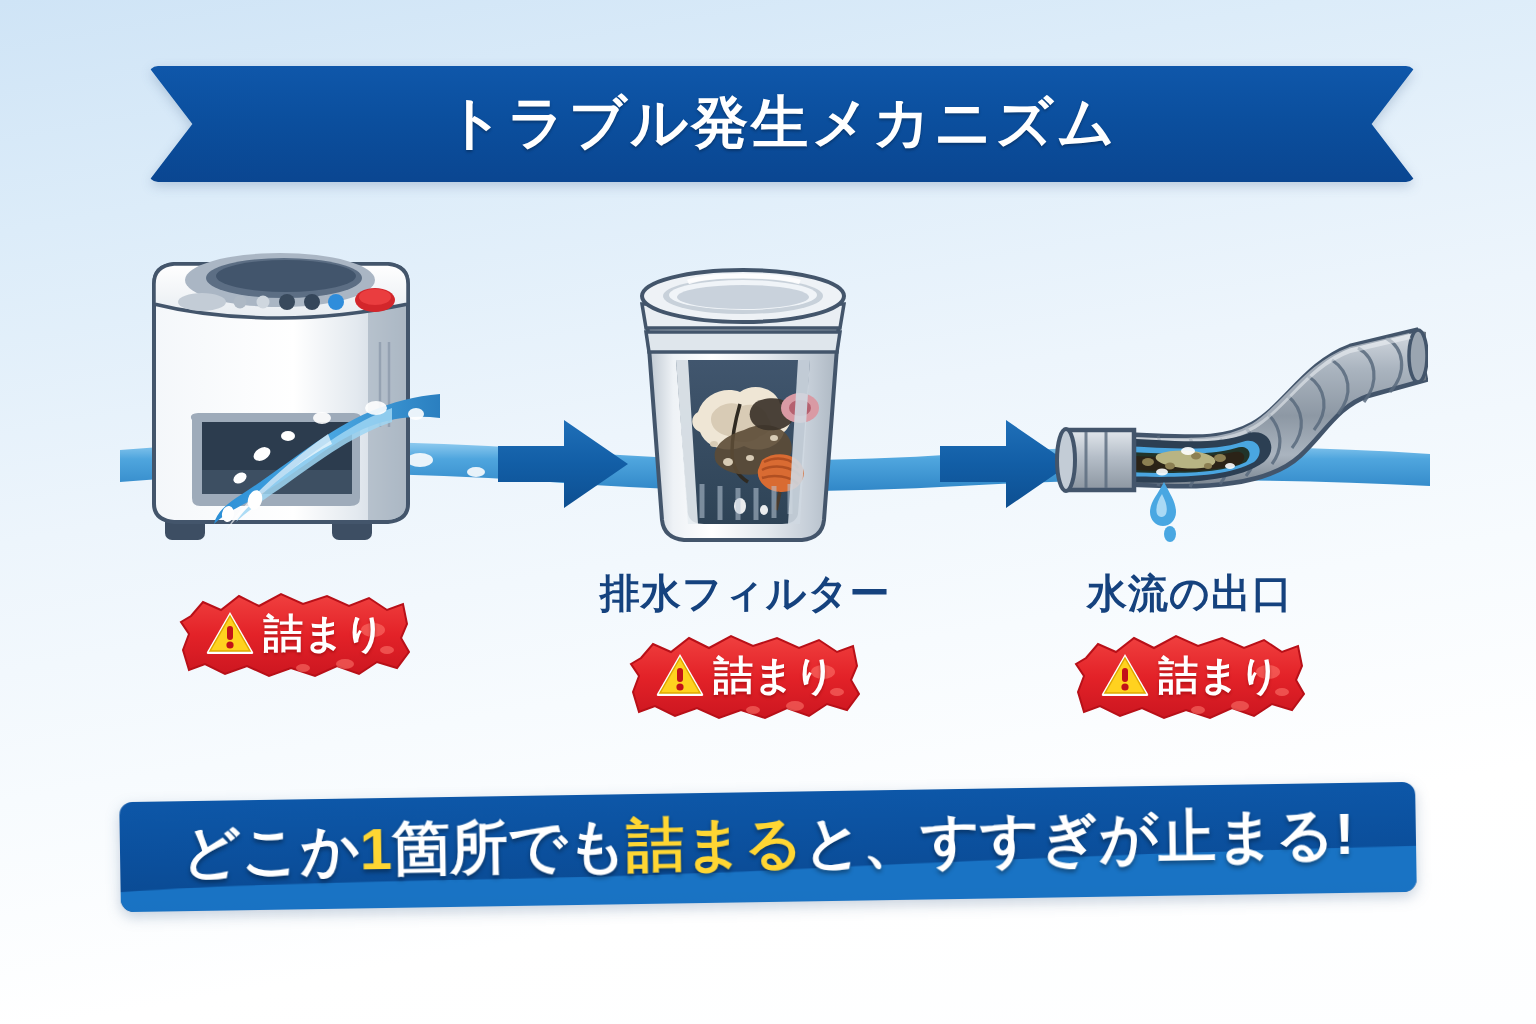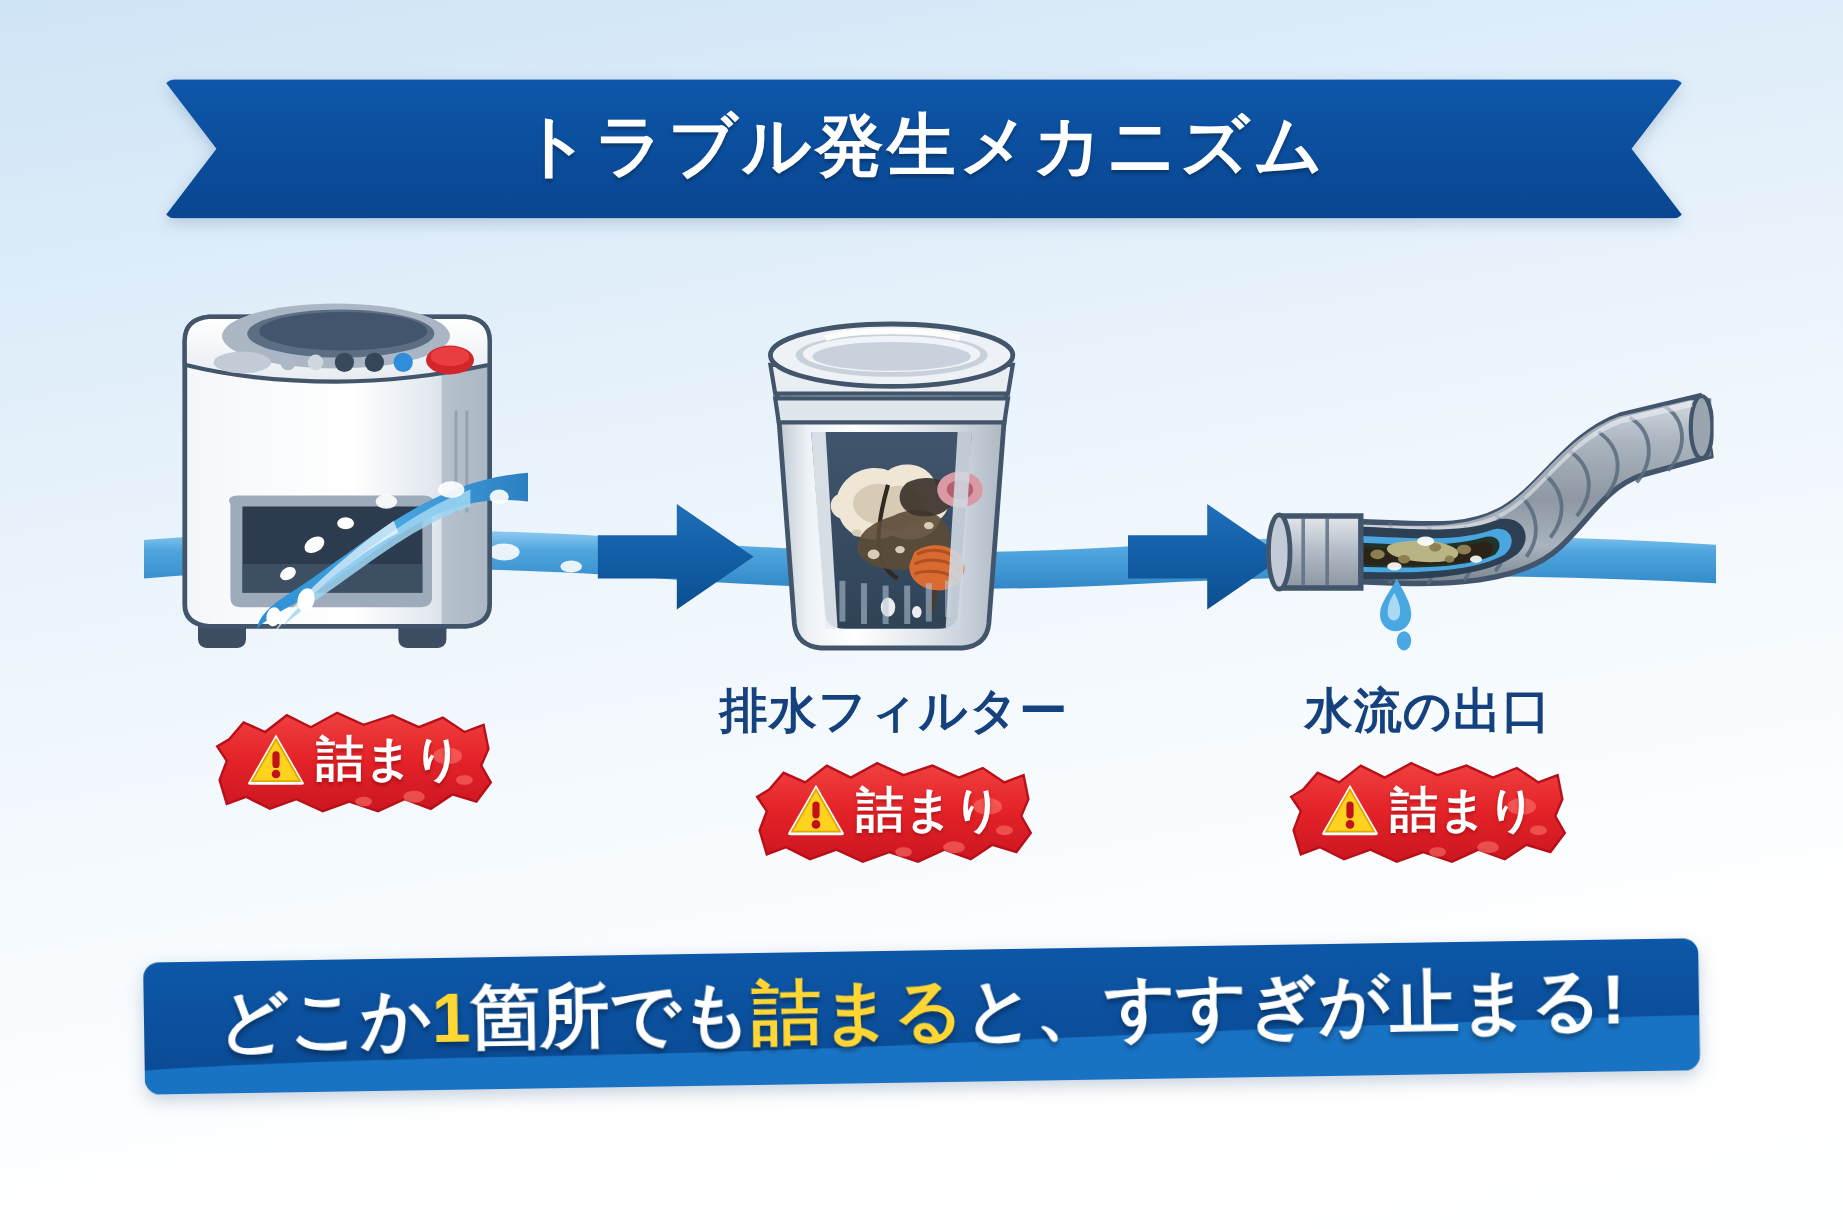--- a/index.html
+++ b/index.html
@@ -6,21 +6,21 @@
   html,body { width:1536px; height:1024px; overflow:hidden; }
   body {
     font-family: "Liberation Sans", sans-serif;
     background: linear-gradient(170deg,#cfe4f6 0%, #dcecf9 18%, #edf5fc 42%, #f7fbfe 62%, #ffffff 80%, #fdfeff 100%);
     position:relative;
   }
   #stage { position:absolute; inset:0; }
 
   
   .ribbon-wrap{
-    position:absolute; left:136px; top:66px; width:1268px; height:116px;
+    position:absolute; left:148px; top:66px; width:1268px; height:116px;
     filter: drop-shadow(0 4px 6px rgba(30,70,120,.22));
   }
   .ribbon{
     position:absolute; inset:0;
     background:linear-gradient(180deg,#0f57aa 0%, #0b4f9e 45%, #0a4691 100%);
     -webkit-clip-path: polygon(0% 0%, 100% 0%, 96.5% 50%, 100% 100%, 0% 100%, 3.5% 50%);
     clip-path: polygon(0% 0%, 100% 0%, 96.5% 50%, 100% 100%, 0% 100%, 3.5% 50%);
     border-radius:10px;
   }
   .ribbon-title{

